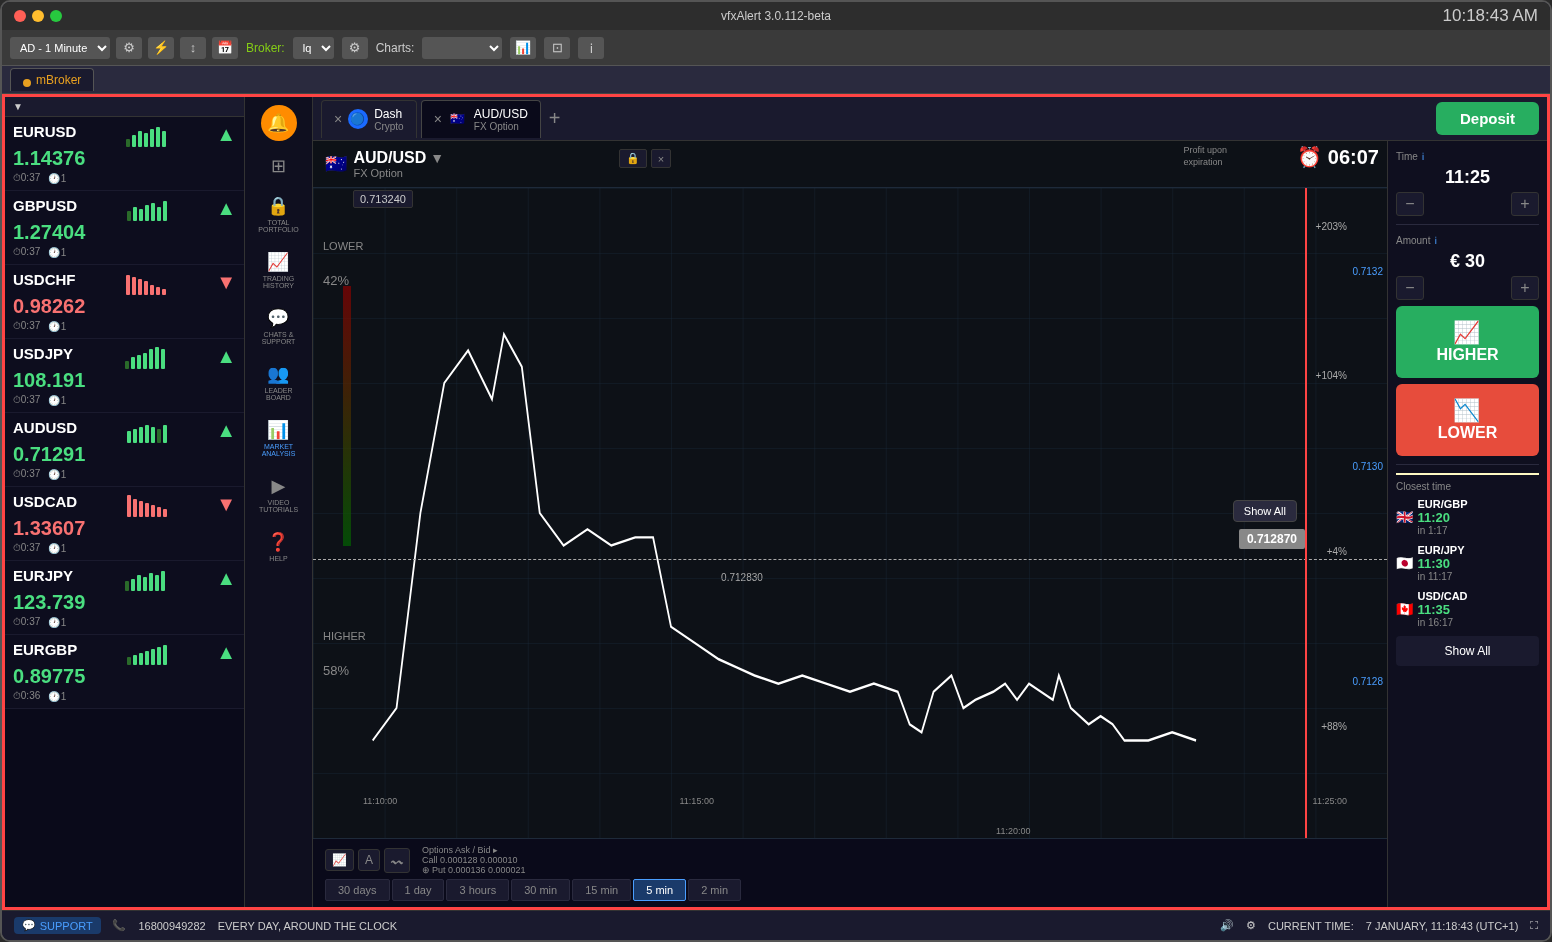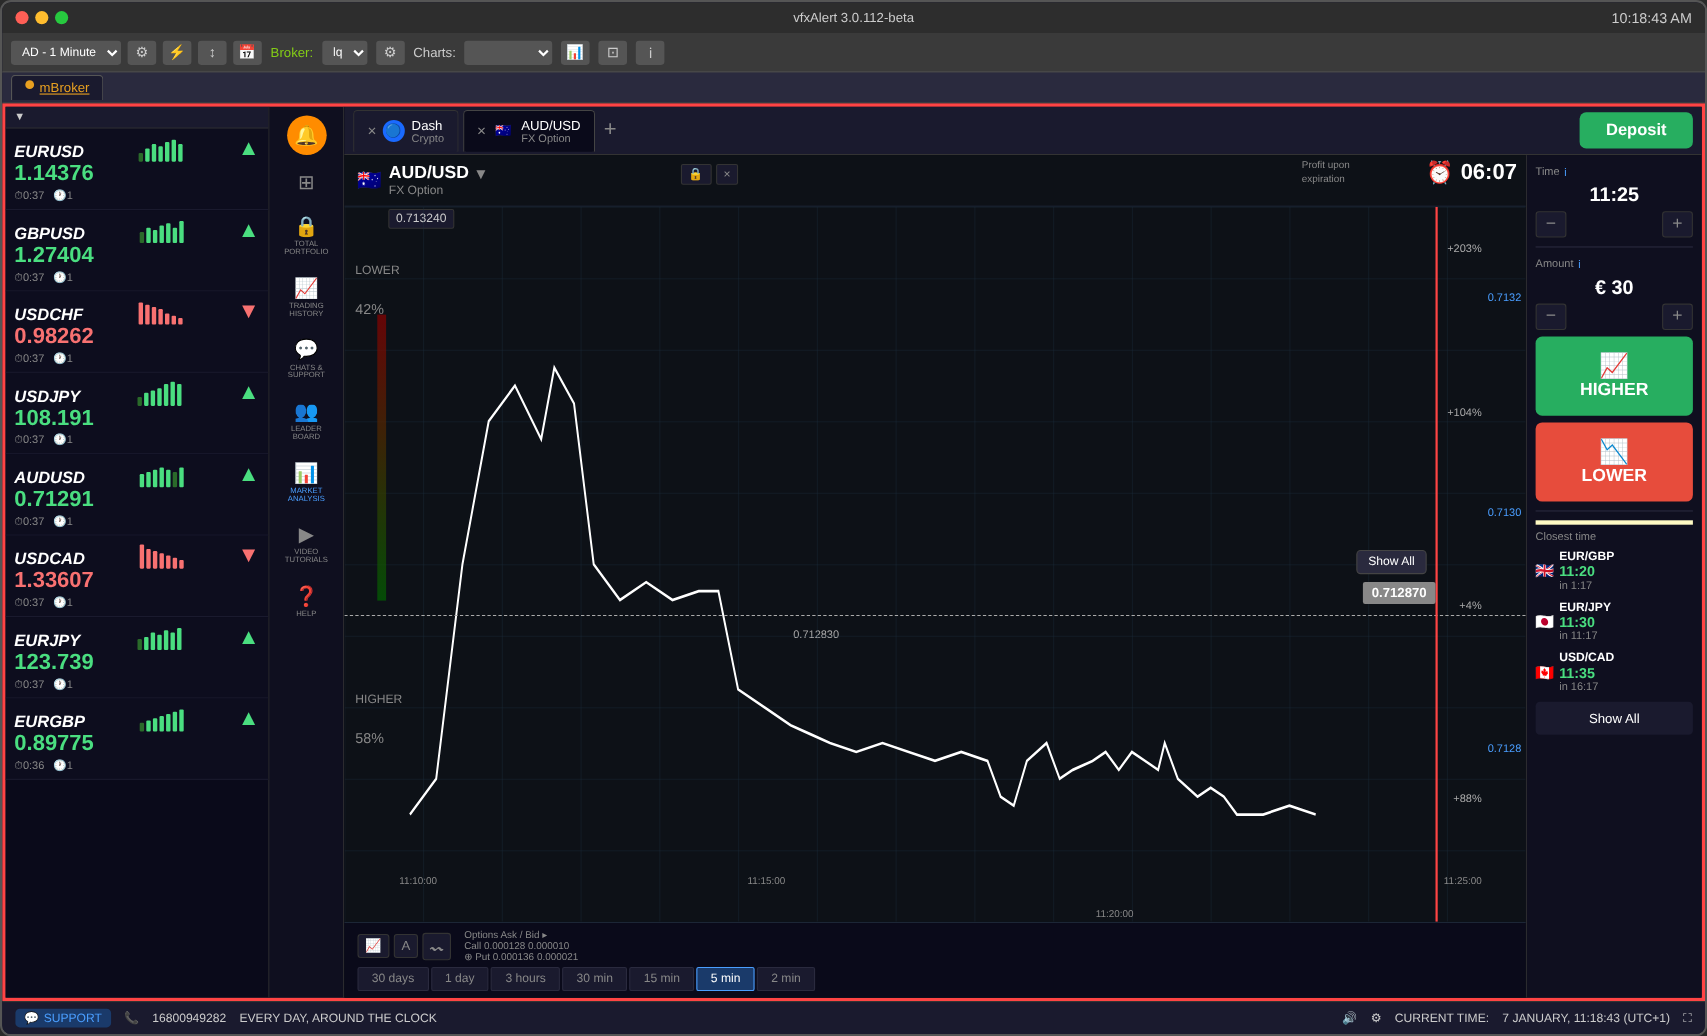--- a/index.html
+++ b/index.html
@@ -7,48 +7,48 @@
 
     
     .mac-window { width: 1552px; height: 942px; background: #1a1a2e; border-radius: 10px; overflow: hidden; display: flex; flex-direction: column; border: 2px solid #555; }
     .mac-titlebar { background: #2d2d2d; height: 28px; display: flex; align-items: center; justify-content: center; position: relative; flex-shrink: 0; }
     .mac-dots { position: absolute; left: 12px; display: flex; gap: 6px; }
     .mac-dot { width: 12px; height: 12px; border-radius: 50%; }
     .mac-dot.red { background: #ff5f56; }
     .mac-dot.yellow { background: #ffbd2e; }
     .mac-dot.green { background: #27c93f; }
     .mac-title { color: #ccc; font-size: 12px; }
-    .mac-time { position: absolute; right: 12px; color: #ccc; font-size: 13px; }
+    .mac-time { position: absolute; right: 12px; color: #ccc; font-size: 17px; }
 
     
     .app-toolbar { background: #3a3a3a; height: 36px; display: flex; align-items: center; padding: 0 8px; gap: 8px; flex-shrink: 0; border-bottom: 1px solid #555; }
     .toolbar-left { display: flex; align-items: center; gap: 6px; }
     .toolbar-select { background: #555; color: white; border: none; border-radius: 3px; padding: 2px 6px; font-size: 11px; height: 22px; }
     .toolbar-icon-btn { background: #555; border: none; border-radius: 3px; color: #ccc; width: 26px; height: 22px; display: flex; align-items: center; justify-content: center; cursor: pointer; font-size: 13px; }
     .broker-label { color: #84cc16; font-size: 12px; }
     .charts-label { color: #ccc; font-size: 12px; }
     .charts-select { background: #555; color: white; border: none; border-radius: 3px; padding: 2px 6px; font-size: 11px; height: 22px; width: 80px; }
 
     
     .broker-tabbar { background: #2a2a3e; height: 28px; display: flex; align-items: center; padding: 0 8px; border-bottom: 1px solid #444; flex-shrink: 0; }
-    .broker-tab { background: #1a1a2e; color: #e8a020; font-size: 12px; padding: 4px 12px; border-radius: 4px 4px 0 0; display: flex; align-items: flex-start; gap: 5px; cursor: pointer; border: 1px solid #555; border-bottom: none; text-decoration: underline; }
+    .broker-tab { background: #1a1a2e; color: #e8a020; font-size: 12px; padding: 4px 12px; border-radius: 4px 4px 0 0; display: flex; align-items: flex-end; gap: 5px; cursor: pointer; border: 1px solid #555; border-bottom: none; }
     .broker-tab-dot { width: 8px; height: 8px; background: #e8a020; border-radius: 50%; }
 
     
     .app-body { display: flex; flex: 1; overflow: hidden; border: 3px solid #ff4444; }
 
     
     .ticker-sidebar { width: 240px; background: #0a0a1a; border-right: 1px solid #333; overflow-y: auto; flex-shrink: 0; }
     .ticker-header { background: #1a1a2e; color: #ccc; font-size: 10px; padding: 4px 8px; display: flex; align-items: center; gap: 4px; border-bottom: 1px solid #333; }
     .ticker-item { border-bottom: 1px solid #1a1a2e; padding: 6px 8px; cursor: pointer; background: #0d0d1e; }
     .ticker-symbol { color: white; font-size: 15px; font-weight: bold; }
     .ticker-price { font-size: 20px; font-weight: bold; }
     .ticker-price.green { color: #4ade80; }
     .ticker-price.red { color: #f87171; }
-    .ticker-row { display: flex; justify-content: space-between; align-items: flex-end; font-style: italic; }
+    .ticker-row { display: flex; justify-content: space-between; align-items: flex-start; }
     .ticker-bars { display: flex; align-items: flex-end; gap: 2px; height: 24px; }
     .ticker-bar { width: 4px; background: #4ade80; border-radius: 1px; }
     .ticker-bar.dim { background: #2a6a2a; }
     .ticker-arrow { font-size: 20px; }
     .ticker-arrow.up { color: #4ade80; }
     .ticker-arrow.down { color: #f87171; }
     .ticker-meta { display: flex; align-items: center; gap: 8px; color: #888; font-size: 10px; margin-top: 2px; }
 
     
     .nav-sidebar { width: 68px; background: #0f0f1f; border-right: 1px solid #333; display: flex; flex-direction: column; align-items: center; padding: 8px 0; gap: 2px; flex-shrink: 0; }
@@ -88,21 +88,21 @@
     
     .right-panel { width: 160px; background: #0f0f1f; border-left: 1px solid #333; display: flex; flex-direction: column; padding: 8px; gap: 6px; flex-shrink: 0; }
     .right-field { display: flex; flex-direction: column; gap: 4px; }
     .right-label { color: #888; font-size: 10px; display: flex; align-items: center; gap: 4px; }
     .right-value { color: white; font-size: 18px; font-weight: bold; text-align: center; }
     .right-controls { display: flex; justify-content: space-between; align-items: center; }
     .right-btn { background: #1a1a2e; color: #888; border: 1px solid #333; width: 28px; height: 24px; display: flex; align-items: center; justify-content: center; cursor: pointer; font-size: 16px; border-radius: 3px; }
     .higher-btn { background: #27ae60; color: white; border: none; border-radius: 6px; padding: 14px; text-align: center; cursor: pointer; font-size: 16px; font-weight: bold; }
     .lower-btn { background: #e74c3c; color: white; border: none; border-radius: 6px; padding: 14px; text-align: center; cursor: pointer; font-size: 16px; font-weight: bold; }
     .btn-icon { font-size: 22px; display: block; }
-    .closest-section { border-top: 4px solid #fef9c3; padding-top: 6px; }
+    .closest-section { border-top: 2px solid #fef9c3; padding-top: 6px; }
     .closest-title { color: #888; font-size: 10px; margin-bottom: 6px; }
     .closest-item { display: flex; align-items: center; gap: 4px; margin-bottom: 8px; }
     .closest-flag { font-size: 14px; }
     .closest-info { flex: 1; }
     .closest-pair { color: white; font-size: 11px; font-weight: bold; }
     .closest-time { color: #4ade80; font-size: 13px; font-weight: bold; }
     .closest-sub { color: #888; font-size: 10px; }
 
     
     .show-all-area { background: #1a1a2e; border-radius: 4px; text-align: center; padding: 8px; cursor: pointer; color: white; font-size: 12px; }

